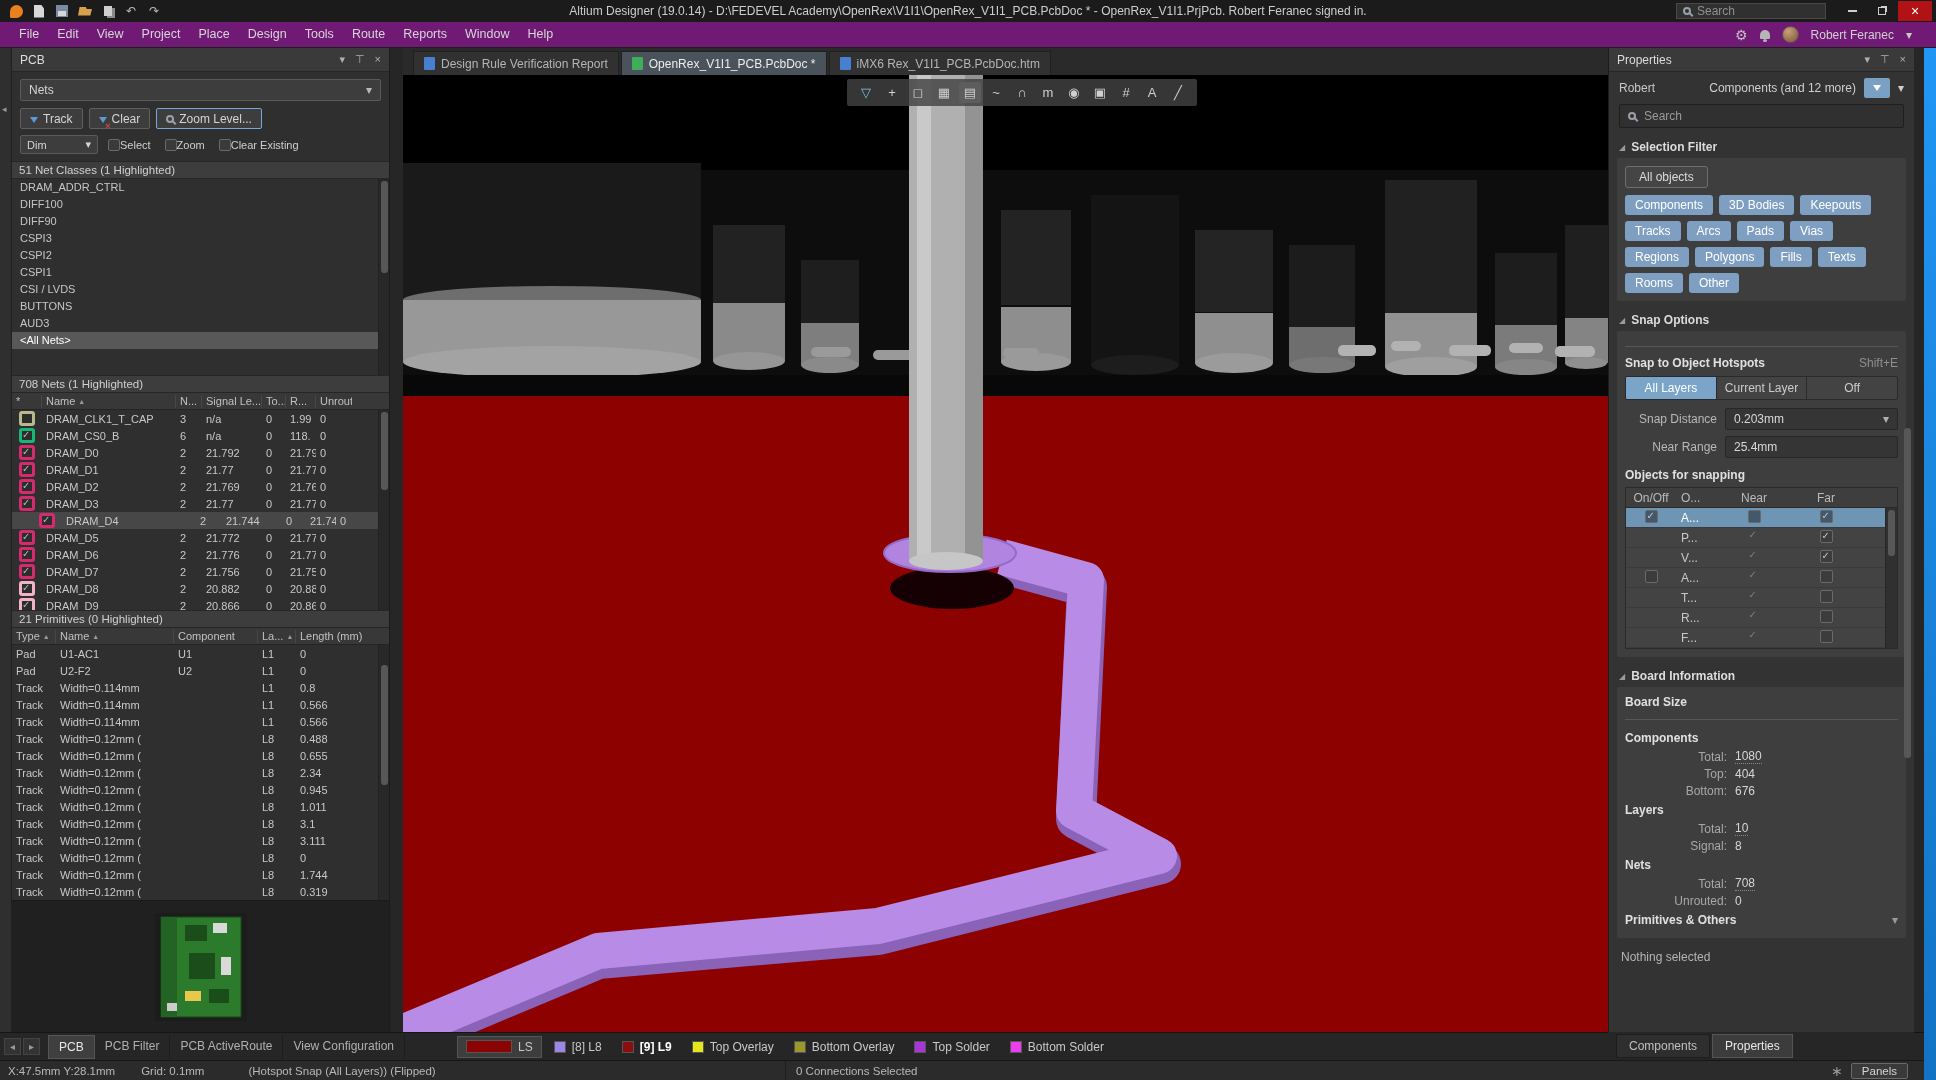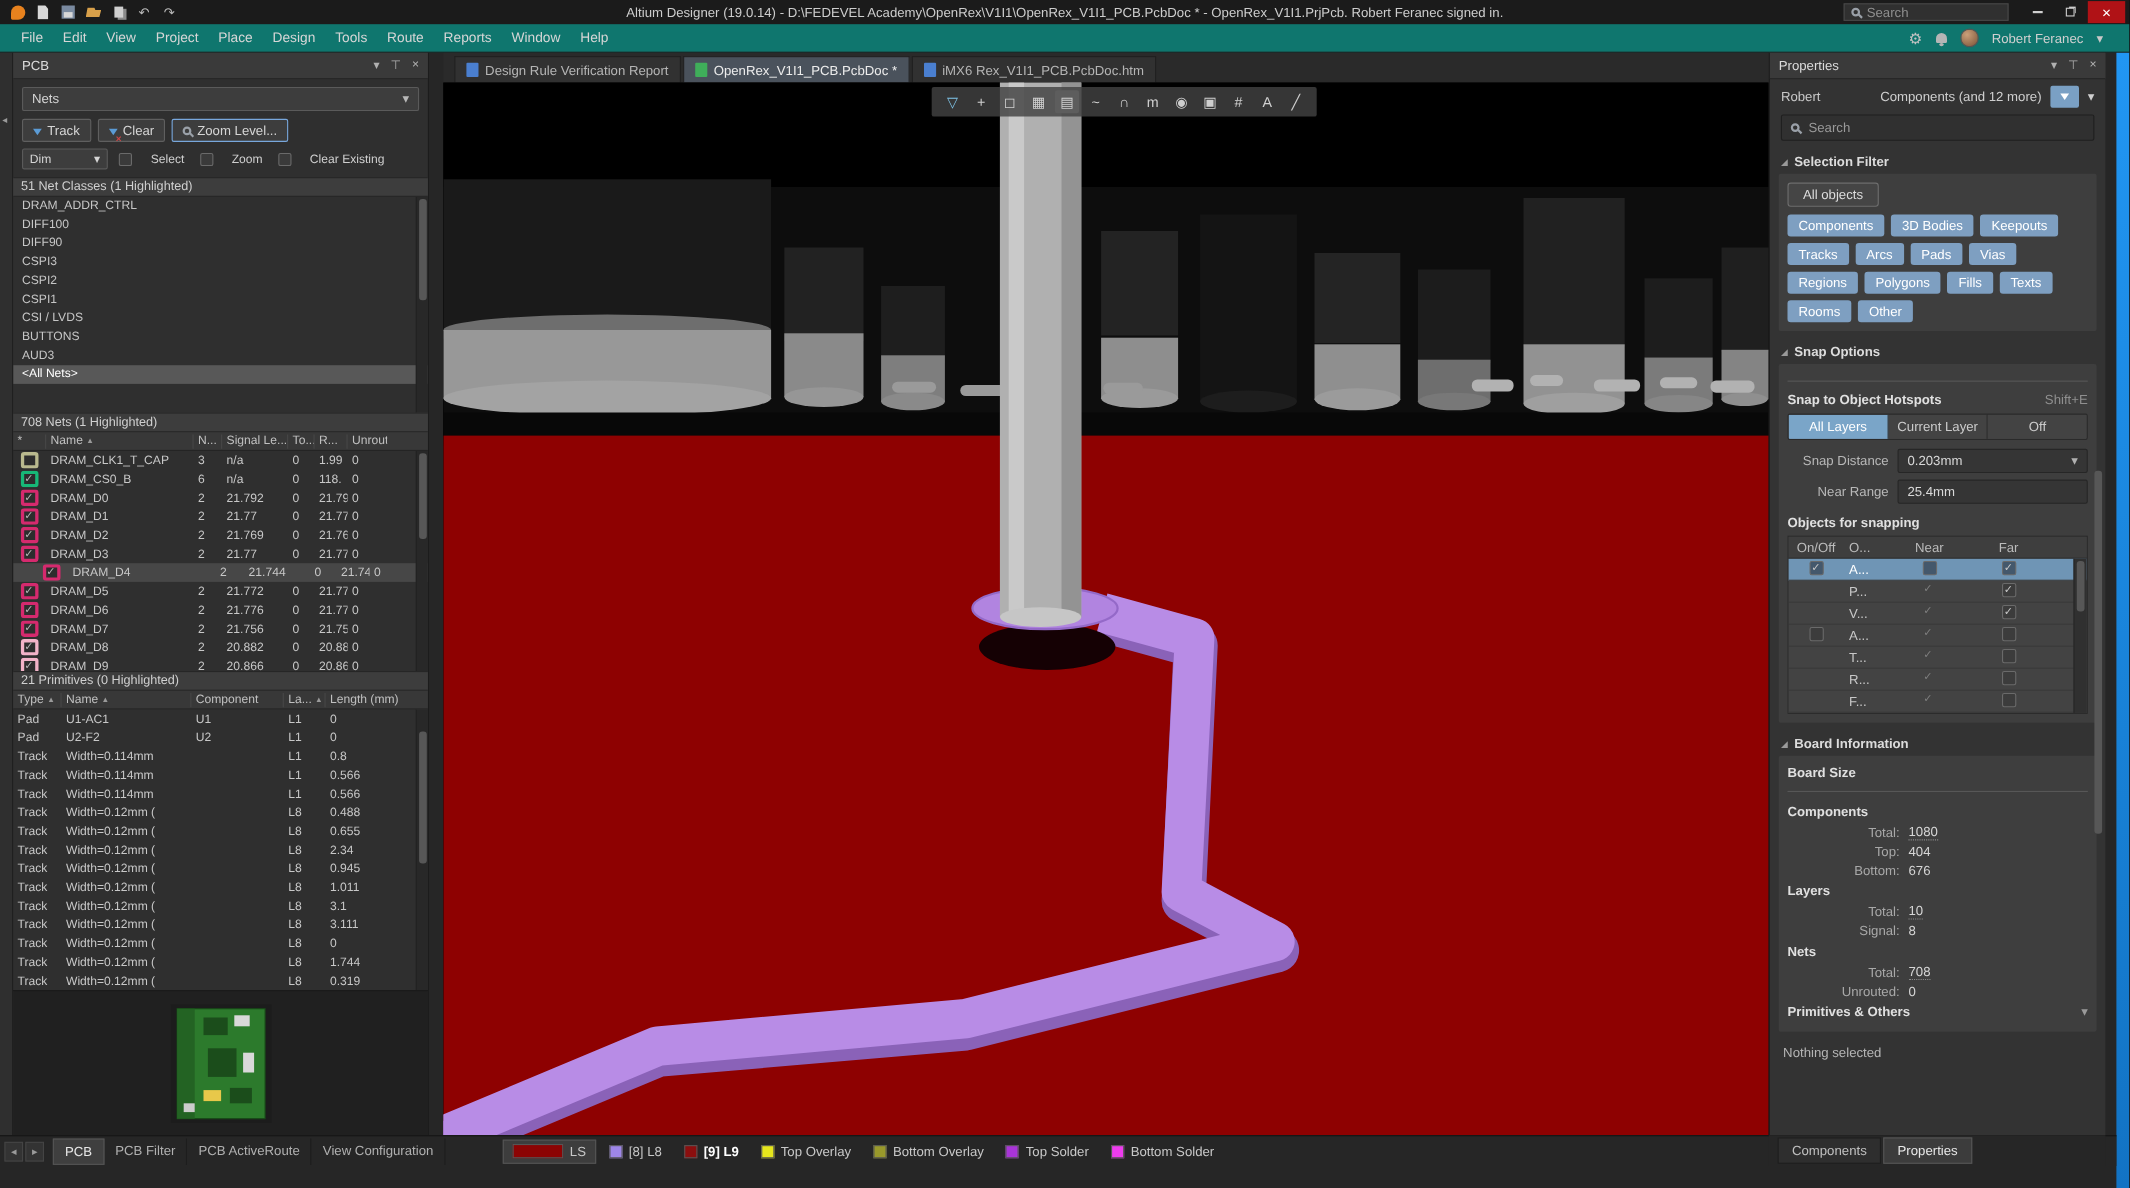--- a/index.html
+++ b/index.html
@@ -24,21 +24,21 @@
                align-items:center; gap:6px; padding:0 6px; color:#8f8f8f; margin-right:10px; }
   .mag { width:8px; height:8px; border:2px solid #9aa0a8; border-radius:50%; position:relative; display:inline-block; flex:0 0 auto; }
   .mag::after { content:""; position:absolute; width:2px; height:5px; background:#9aa0a8;
                 transform:rotate(-45deg); right:-3px; bottom:-4px; }
   .winbtn { width:28px; height:20px; display:flex; align-items:center; justify-content:center; color:#cfcfcf; }
   .wb-min { width:9px; border-bottom:2px solid #cfcfcf; height:0; display:inline-block; }
   .wb-restore { width:8px; height:8px; border:1px solid #cfcfcf; box-shadow:2px -2px 0 -1px #cfcfcf; display:inline-block; }
   .wb-close { background:#b01216; width:34px; color:#fff; font-size:14px; }
 
   
-  .menubar { position:absolute; left:0; top:22px; width:1936px; height:26px; background:#0f766e;
+  .menubar { position:absolute; left:0; top:22px; width:1936px; height:26px; background:#701a75;
              display:flex; align-items:center; padding:0 10px; border-bottom:1px solid #1c1c1c; }
   .mitem { padding:0 9px; color:#d6d6d6; font-size:12.5px; line-height:25px; }
   .menu-right { margin-left:auto; display:flex; align-items:center; gap:12px; padding-right:14px; }
   .gear { font-size:14px; color:#c2c2c2; line-height:1; }
   .bell { width:10px; height:9px; background:#b5b5b5; border-radius:5px 5px 1px 1px; position:relative; display:inline-block; }
   .bell::after { content:""; position:absolute; left:3px; bottom:-3px; width:4px; height:3px; border-radius:50%; background:#b5b5b5; }
   .avatar { width:17px; height:17px; border-radius:50%; background:radial-gradient(circle at 35% 30%, #caa07a, #7a5236); border:1px solid #555; }
   .uname { color:#d0d0d0; }
 
   
@@ -59,21 +59,21 @@
           display:flex; align-items:center; gap:5px; padding:0 9px; font-size:12px; }
   .pbtn.focused { border:1px solid #78a7dc; }
   .tri { width:0; height:0; border-left:4px solid transparent; border-right:4px solid transparent; border-top:6px solid #5b9bd5; display:inline-block; }
   .triwrap { position:relative; }
   .triwrap.clr::after { content:"×"; position:absolute; right:-4px; bottom:-5px; color:#d04545; font-size:9px; font-weight:bold; }
   .dimrow { display:flex; align-items:center; gap:10px; margin:0 8px 7px 8px; flex:0 0 auto; }
   .dimsel { width:78px; height:19px; background:#3d3d3d; border:1px solid #5a5a5a; border-radius:2px;
             display:flex; align-items:center; padding:0 6px; color:#d5d5d5; }
   .dimsel .chev { margin-left:auto; }
   .cbrow { display:flex; gap:14px; }
-  .cbitem { display:flex; align-items:center; gap:17px; color:#cfcfcf; }
+  .cbitem { display:flex; align-items:center; gap:0; color:#cfcfcf; }
   .cb { width:12px; height:12px; background:#3a3a3a; border:1px solid #6a6a6a; border-radius:2px; display:inline-block; }
   .caption { height:18px; background:#3d3d3d; color:#d0d0d0; display:flex; align-items:center; padding:0 7px;
              border-top:1px solid #262626; border-bottom:1px solid #262626; flex:0 0 auto; font-size:11.5px; }
   .classlist { height:196px; position:relative; overflow:hidden; flex:0 0 auto; background:#2f2f2f; }
   .citem { height:17px; line-height:17px; padding:0 8px; color:#c6c6c6; white-space:nowrap; }
   .citem.selected { background:#585858; color:#fff; }
   .vscroll { position:absolute; right:0; top:0; bottom:0; width:11px; background:#282828; border-left:1px solid #222; }
   .vthumb { position:absolute; left:2px; width:7px; background:#575757; border-radius:3px; }
 
   .ntable-head, .ptable-head { height:17px; background:#383838; display:flex; align-items:center; color:#c0c0c0;
@@ -981,14 +981,24 @@
       </span>
       </div>
   </div>
 
   <div class="props-bottom-tabs">
 
   <span class="pbt">Components</span>
       <span class="pbt active">Properties</span>
     </div>
 
+  <div class="statusbar">
+    <span class="sb-pos">X:47.5mm Y:28.1mm</span>
+    <span class="sb-grid">Grid: 0.1mm</span>
+    <span class="sb-snap">(Hotspot Snap (All Layers)) (Flipped)</span>
+    <span class="sb-sel">0 Connections Selected</span>
+    <span class="sb-right">
+      <span class="spin">∗</span>
+      <span class="panelsbtn">Panels</span>
+    </span>
+  </div>
 
 </div>
 
 </body></html>

